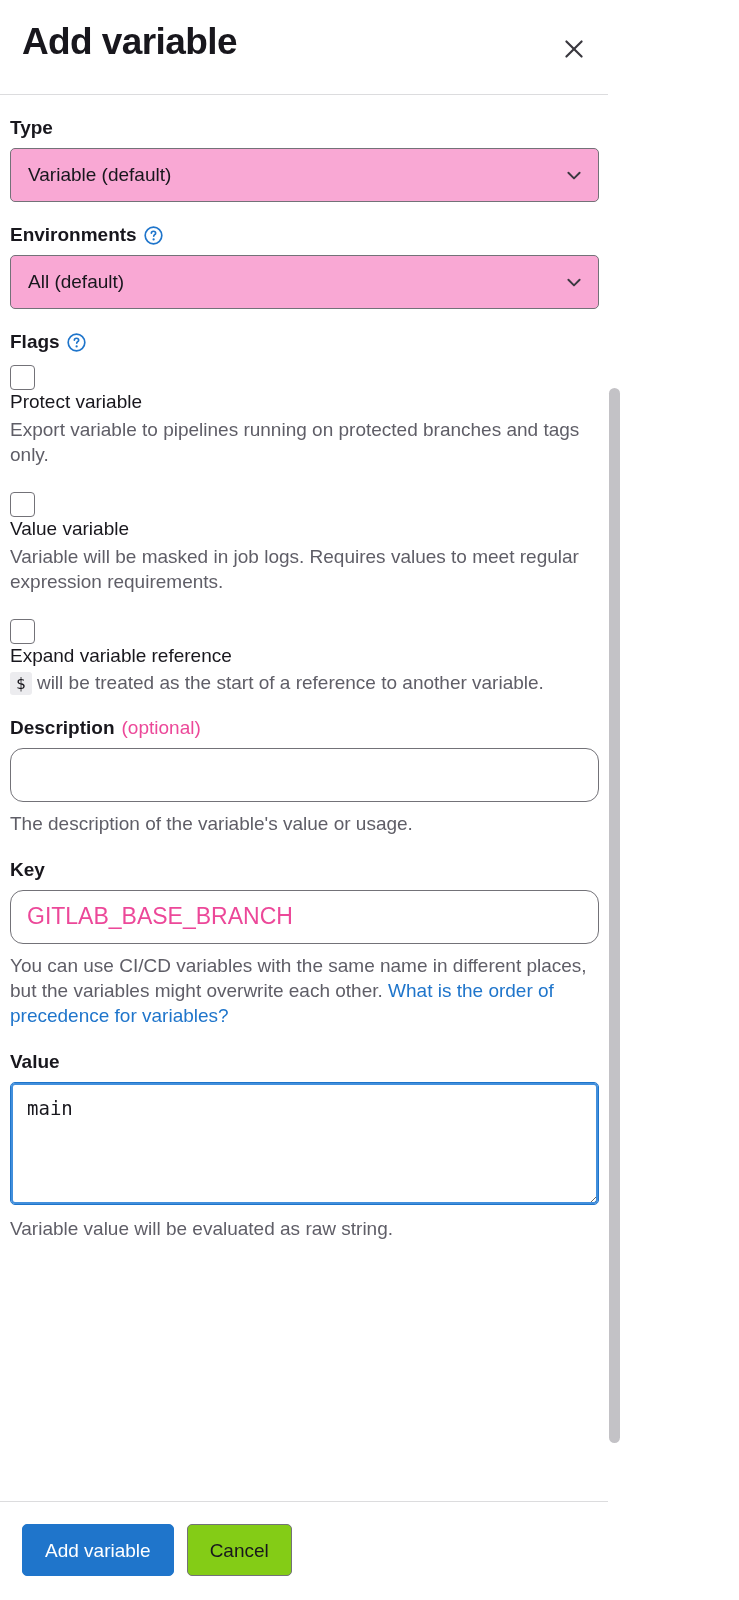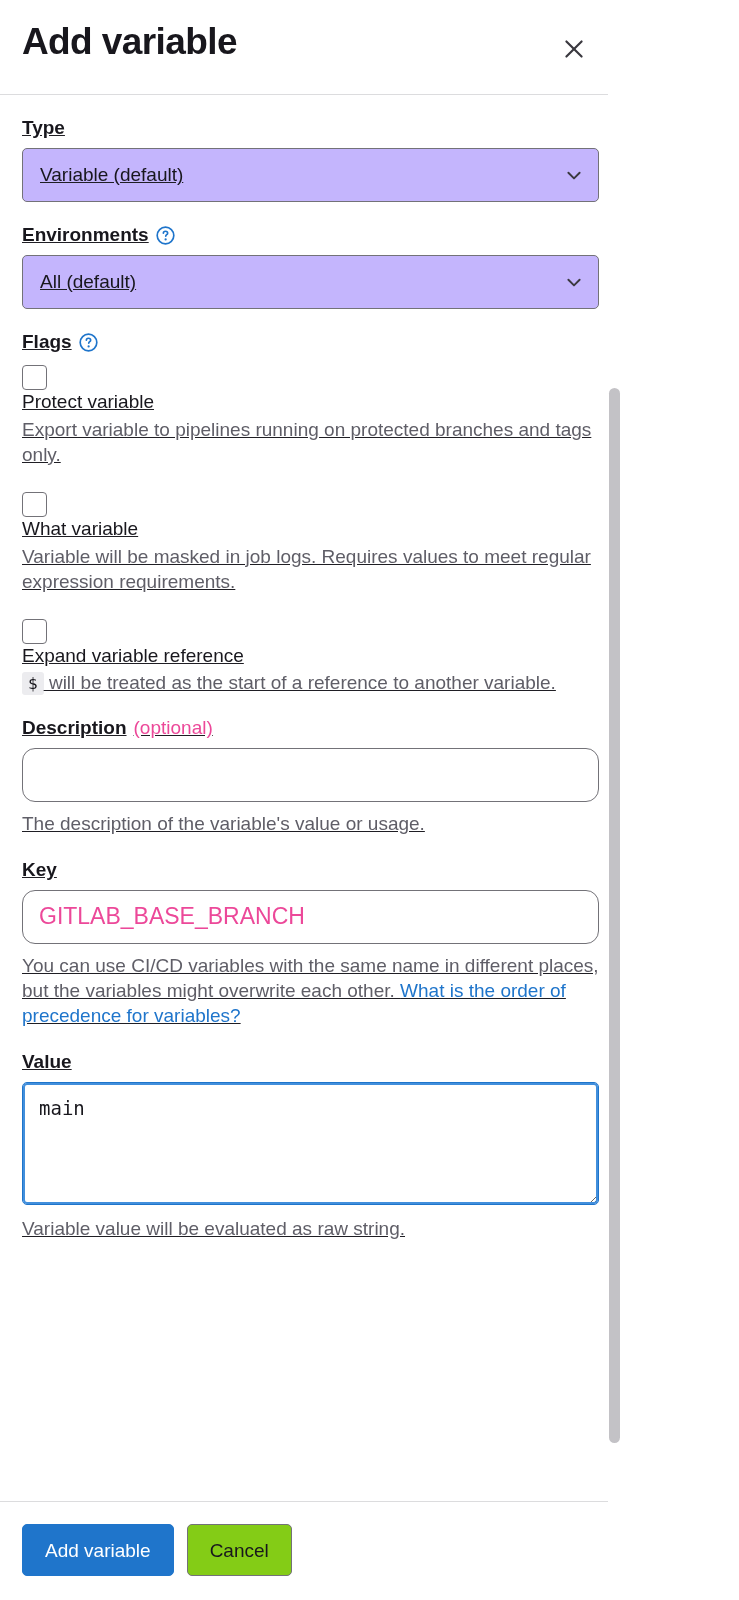--- a/index.html
+++ b/index.html
@@ -45,23 +45,22 @@
     border: none;
     cursor: pointer;
     padding: 6px;
     margin-top: 8px;
     margin-right: 4px;
     line-height: 0;
   }
   .close-btn svg { display: block; }
   
   .drawer-body {
-    padding: 22px 22px 0 22px;
+    padding: 22px 22px 0 10px;
     flex: 1 1 auto;
-    text-decoration: underline;
   }
   .field-label {
     font-size: 19px;
     font-weight: 700;
     color: #18171d;
     margin: 0 0 9px 0;
     display: flex;
     align-items: center;
     gap: 7px;
   }
@@ -79,21 +78,21 @@
   .select-wrap {
     position: relative;
     margin-bottom: 22px;
   }
   select.gl-select, .gl-select-fake {
     width: 100%;
     height: 54px;
     font-size: 19px;
     font-family: "Liberation Sans", sans-serif;
     color: #18171d;
-    background: #c4b5fd;
+    background: #f9a8d4;
     border: 1px solid #737278;
     border-radius: 5px;
     padding: 0 40px 0 17px;
     appearance: none;
     -webkit-appearance: none;
     display: flex;
     align-items: center;
     cursor: pointer;
   }
   .chevron {
@@ -307,21 +306,21 @@
         <span class="check-box"></span>
         <span class="check-text">
           <div class="check-title">Protect variable</div>
           <div class="check-desc">Export variable to pipelines running on protected branches and tags only.</div>
         </span>
       </div>
 
       <div class="check-row">
         <span class="check-box"></span>
         <span class="check-text">
-          <div class="check-title">What variable</div>
+          <div class="check-title">Value variable</div>
           <div class="check-desc">Variable will be masked in job logs. Requires values to meet regular expression requirements.</div>
         </span>
       </div>
 
       <div class="check-row">
         <span class="check-box"></span>
         <span class="check-text">
           <div class="check-title">Expand variable reference</div>
           <div class="check-desc"><span class="code-chip">$</span><span> will be treated as the start of a reference to another variable.</span></div>
         </span>

